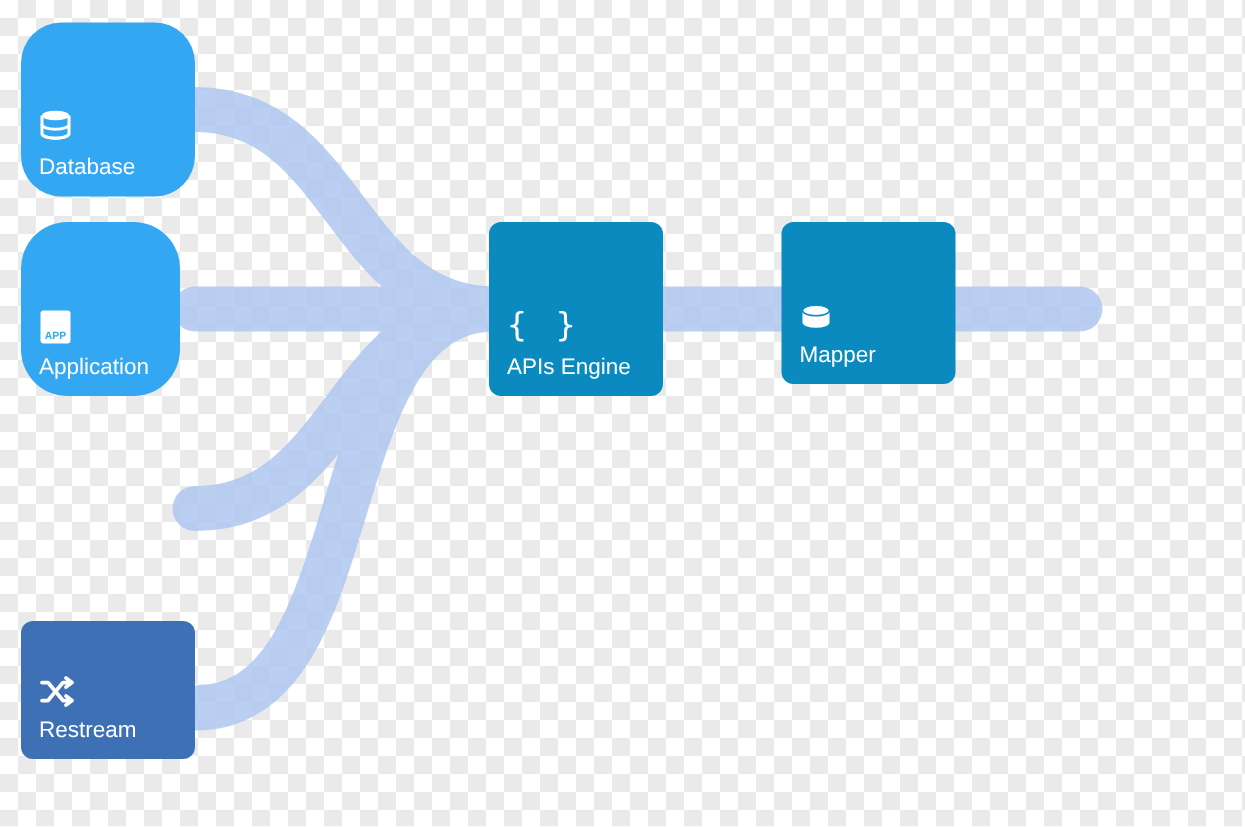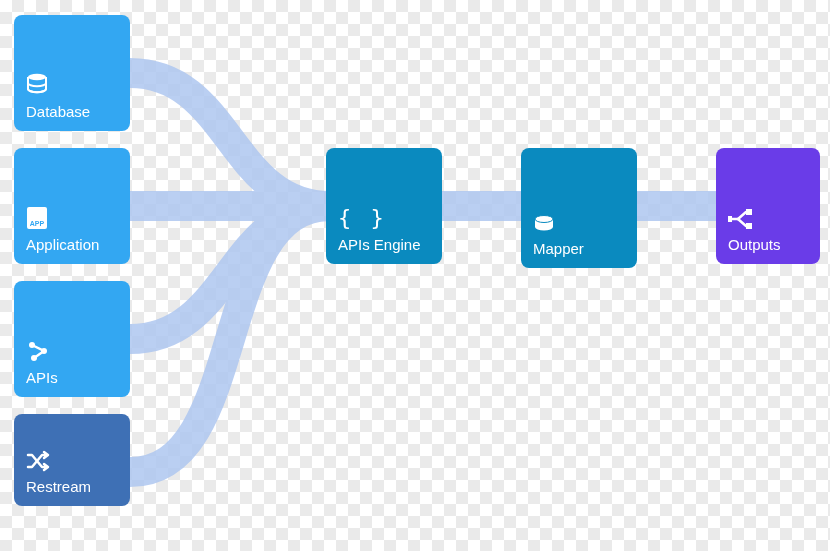--- a/index.html
+++ b/index.html
@@ -70,89 +70,65 @@
       <path d="M130 339 C 230 339, 230 206, 330 206"></path>
 
       <path d="M130 472 C 250 472, 210 206, 330 206"></path>
 
       <path d="M442 206 L 525 206"></path>
 
       <path d="M637 206 L 720 206"></path>
     </g>
   </svg>
 
-  <div class="node" style="left:14px; top:15px; width:116px; height:116px; background:#33A7F2;">
+  <div class="node" style="left:14px; top:15px; width:116px; height:116px; background:#33A7F2;border-radius:27px;">
     <span class="icon">
       <svg width="22" height="24" viewBox="0 0 22 24">
         <ellipse cx="11" cy="4" rx="9" ry="3.2" fill="#fff"></ellipse>
         <path d="M2 4 v12 a9 3.2 0 0 0 18 0 V4" fill="none" stroke="#fff" stroke-width="2"></path>
         <path d="M2 10 a9 3.2 0 0 0 18 0" fill="none" stroke="#fff" stroke-width="2"></path>
         <path d="M2 16 a9 3.2 0 0 0 18 0" fill="none" stroke="#fff" stroke-width="2"></path>
       </svg>
     </span>
     <span class="label">Database</span>
   </div>
 
-  <div class="node" style="left:14px; top:148px; width:116px; height:116px; background:#33A7F2;">
+  <div class="node" style="left:14px; top:148px; width:106px; height:116px; background:#33A7F2;border-radius:31px;">
     <span class="icon">
       <svg width="22" height="24" viewBox="0 0 22 24">
         <rect x="1" y="1" width="20" height="22" rx="2" fill="#fff"></rect>
         <text x="11" y="20" text-anchor="middle" font-size="7" font-weight="700" fill="#33A7F2" font-family="Arial">APP</text>
       </svg>
     </span>
     <span class="label">Application</span>
   </div>
 
-  <div class="node" style="left:14px; top:281px; width:116px; height:116px; background:#33A7F2;">
-    <span class="icon">
-      <svg width="24" height="24" viewBox="0 0 24 24" fill="none" stroke="#fff" stroke-width="2.5" stroke-linecap="round">
-        <circle cx="6" cy="6" r="3" fill="#fff" stroke="none"></circle>
-        <circle cx="18" cy="12" r="3" fill="#fff" stroke="none"></circle>
-        <circle cx="8" cy="19" r="3" fill="#fff" stroke="none"></circle>
-        <path d="M6 6 L18 12 L8 19"></path>
-      </svg>
-    </span>
-    <span class="label">APIs</span>
-  </div>
 
   <div class="node" style="left:14px; top:414px; width:116px; height:92px; background:#3E70B5;">
     <span class="icon">
       <svg width="26" height="22" viewBox="0 0 26 22" fill="none" stroke="#fff" stroke-width="2.5" stroke-linecap="round" stroke-linejoin="round">
         <path d="M2 5 h4 l10 12 h4"></path>
         <path d="M2 17 h4 l10 -12 h4"></path>
         <path d="M18 2 l4 3 -4 3" fill="#fff"></path>
         <path d="M18 14 l4 3 -4 3" fill="#fff"></path>
       </svg>
     </span>
     <span class="label">Restream</span>
   </div>
 
   <div class="node" style="left:326px; top:148px; width:116px; height:116px; background:#0A8ABF;">
     <span class="icon" style="font-size:22px; font-weight:400; letter-spacing:3px; font-family:Consolas,Menlo,monospace;">{&nbsp;}</span>
     <span class="label">APIs Engine</span>
   </div>
 
-  <div class="node" style="left:521px; top:148px; width:116px; height:120px; background:#0A8ABF;">
+  <div class="node" style="left:521px; top:148px; width:116px; height:108px; background:#0A8ABF;">
     <span class="icon">
       <svg width="22" height="20" viewBox="0 0 22 20">
         <ellipse cx="11" cy="5" rx="9" ry="3.5" fill="#fff"></ellipse>
         <path d="M2 5 v8 a9 3.5 0 0 0 18 0 V5" fill="#fff"></path>
         <ellipse cx="11" cy="5" rx="9" ry="3.5" fill="none" stroke="#0A8ABF" stroke-width="1"></ellipse>
       </svg>
     </span>
     <span class="label">Mapper</span>
   </div>
 
-  <div class="node" style="left:716px; top:148px; width:104px; height:116px; background:#6A3CE8;">
-    <span class="icon">
-      <svg width="26" height="22" viewBox="0 0 26 22" fill="none" stroke="#fff" stroke-width="2.5" stroke-linecap="round">
-        <path d="M2 11 h8"></path>
-        <path d="M10 11 L18 4"></path>
-        <path d="M10 11 L18 18"></path>
-        <rect x="18" y="1" width="6" height="6" fill="#fff" stroke="none"></rect>
-        <rect x="18" y="15" width="6" height="6" fill="#fff" stroke="none"></rect>
-        <rect x="0" y="8" width="4" height="6" fill="#fff" stroke="none"></rect>
-      </svg>
-    </span>
-    <span class="label">Outputs</span>
-  </div>
 
 </div>
 
 </body></html>

